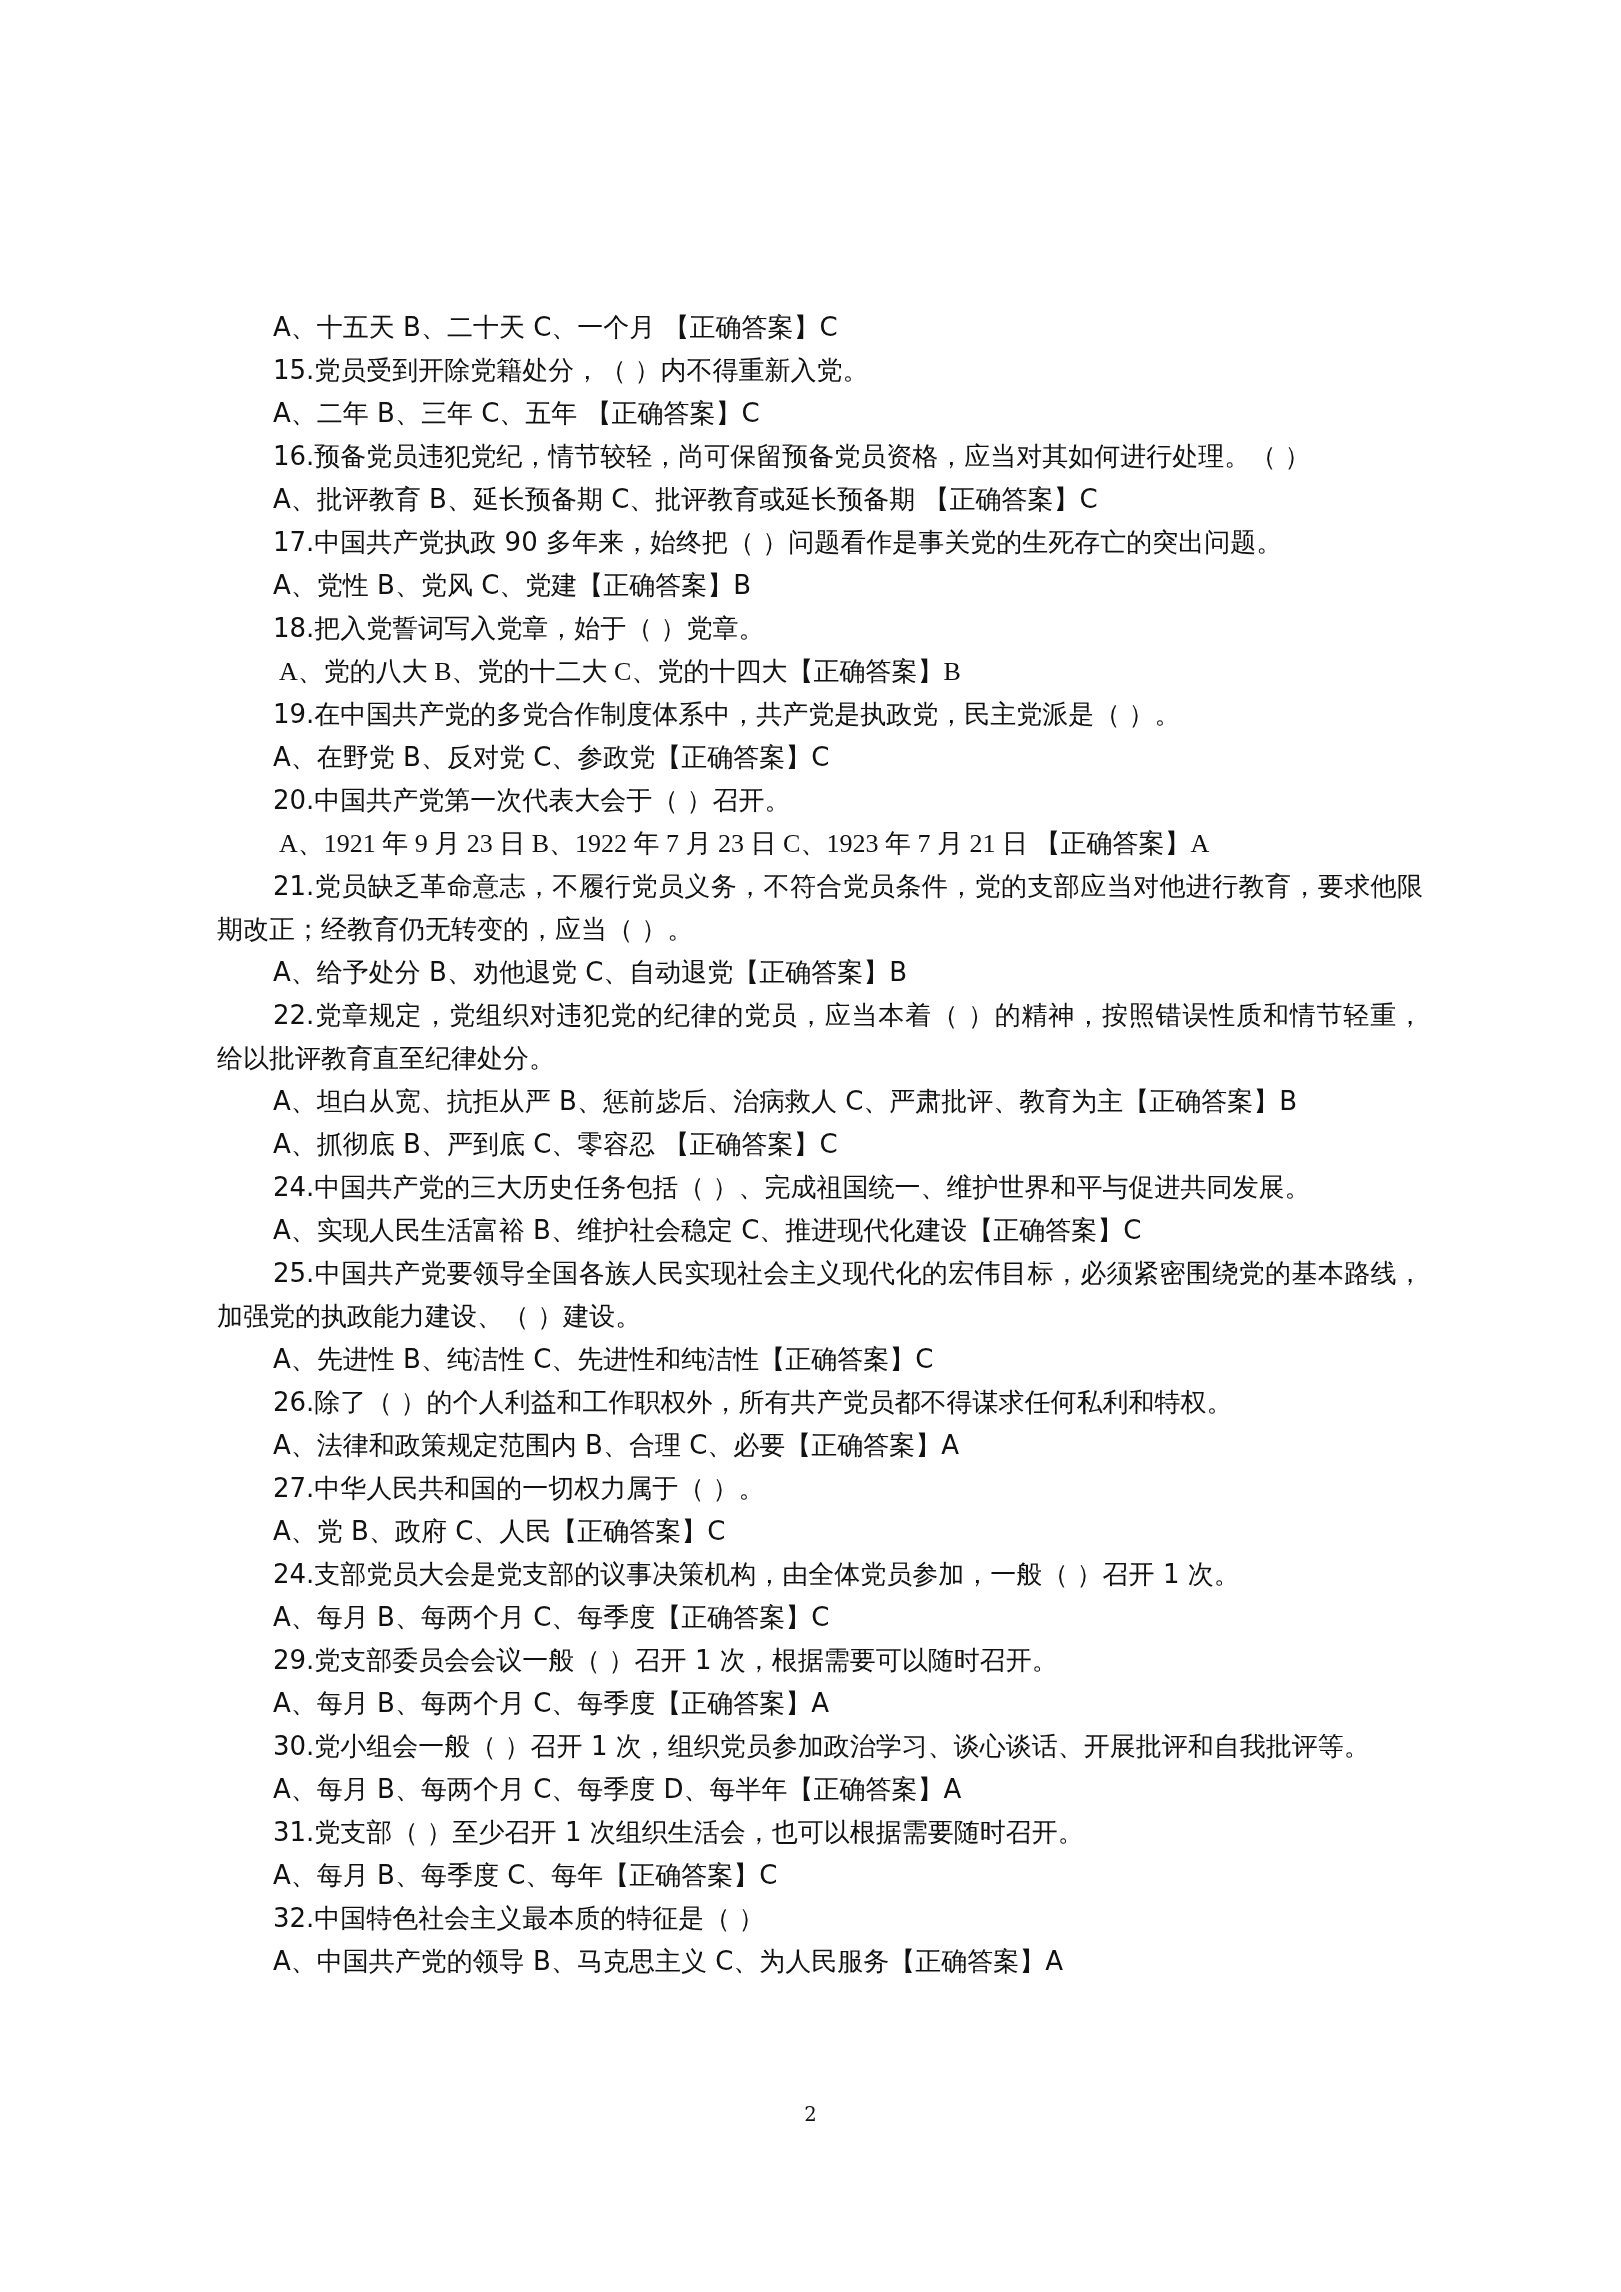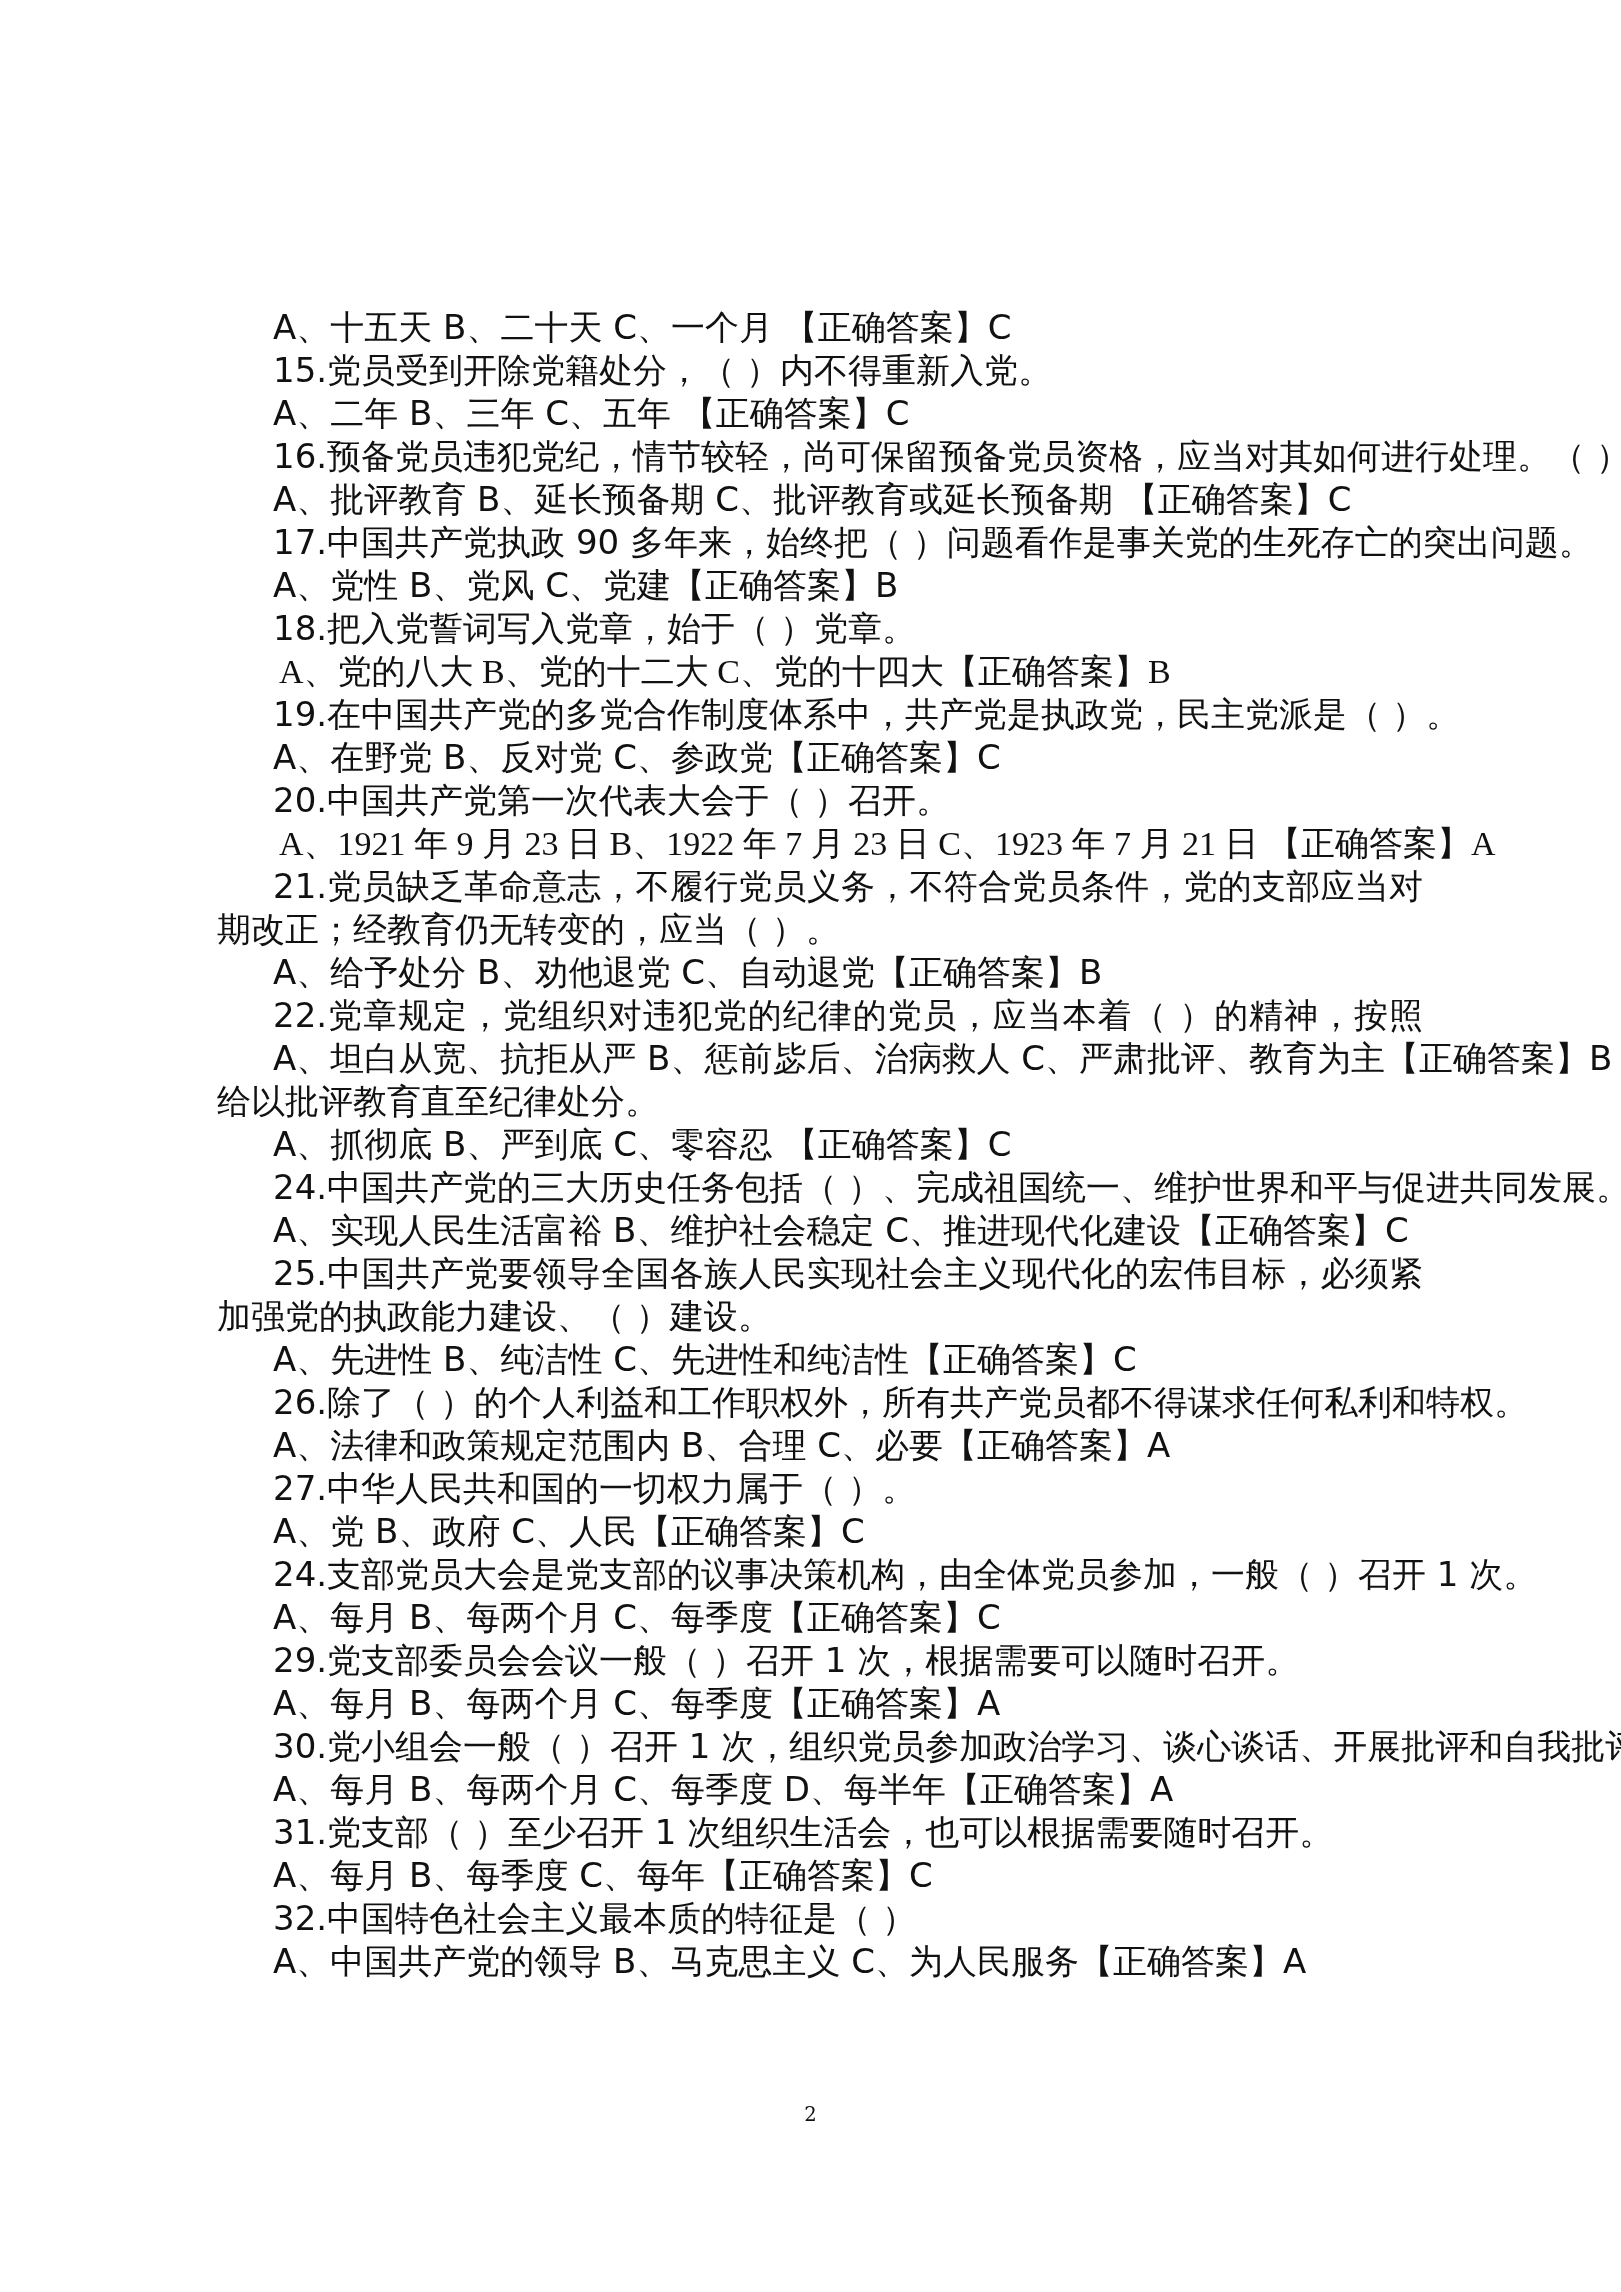--- a/index.html
+++ b/index.html
@@ -6,21 +6,21 @@
   body { width: 1621px; height: 2293px; position: relative; overflow: hidden; }
   .page {
     position: absolute; left: 0; top: 0; width: 1621px; height: 2293px; background: #ffffff;
     color: #111111;
     font-family: "DejaVu Sans", "Liberation Sans", sans-serif;
   }
   .content {
     position: absolute; left: 217px; top: 306px; width: 1206px;
   }
   .line {
-    font-size: 34px; line-height: 43px; height: 43px; white-space: nowrap;
+    font-size: 26px; line-height: 43px; height: 43px; white-space: nowrap;
   }
   .indent { padding-left: 56px; }
   .indent-s { padding-left: 62px; font-family: Liberation Serif, serif; }
   .justify {
     white-space: normal; text-align: justify; text-align-last: justify; overflow: hidden;
   }
   .page-number {
     position: absolute; top: 2103px; left: 0; width: 1621px; text-align: center;
     font-size: 19.6px; font-family: "DejaVu Serif", "Liberation Serif", serif; color: #111;
   }
@@ -40,22 +40,22 @@
     <div class="line indent">18.把入党誓词写入党章，始于（      ）党章。</div>
     <div class="line indent-s">A、党的八大     B、党的十二大     C、党的十四大【正确答案】B</div>
     <div class="line indent">19.在中国共产党的多党合作制度体系中，共产党是执政党，民主党派是（      ）。</div>
     <div class="line indent">A、在野党    B、反对党    C、参政党【正确答案】C</div>
     <div class="line indent">20.中国共产党第一次代表大会于（      ）召开。</div>
     <div class="line indent-s">A、1921 年 9 月 23 日   B、1922 年 7 月 23 日   C、1923 年 7 月 21 日  【正确答案】A</div>
     <div class="line indent justify">21.党员缺乏革命意志，不履行党员义务，不符合党员条件，党的支部应当对他进行教育，要求他限</div>
     <div class="line">期改正；经教育仍无转变的，应当（      ）。</div>
     <div class="line indent">A、给予处分    B、劝他退党    C、自动退党【正确答案】B</div>
     <div class="line indent justify">22.党章规定，党组织对违犯党的纪律的党员，应当本着（      ）的精神，按照错误性质和情节轻重，</div>
+    <div class="line">给以批评教育直至纪律处分。</div>
     <div class="line indent">A、坦白从宽、抗拒从严    B、惩前毖后、治病救人    C、严肃批评、教育为主【正确答案】B</div>
-    <div class="line">给以批评教育直至纪律处分。</div>
     <div class="line indent">A、抓彻底        B、严到底        C、零容忍    【正确答案】C</div>
     <div class="line indent">24.中国共产党的三大历史任务包括（      ）、完成祖国统一、维护世界和平与促进共同发展。</div>
     <div class="line indent">A、实现人民生活富裕    B、维护社会稳定    C、推进现代化建设【正确答案】C</div>
     <div class="line indent justify">25.中国共产党要领导全国各族人民实现社会主义现代化的宏伟目标，必须紧密围绕党的基本路线，</div>
     <div class="line">加强党的执政能力建设、（   ）建设。</div>
     <div class="line indent">A、先进性    B、纯洁性     C、先进性和纯洁性【正确答案】C</div>
     <div class="line indent">26.除了（      ）的个人利益和工作职权外，所有共产党员都不得谋求任何私利和特权。</div>
     <div class="line indent">A、法律和政策规定范围内    B、合理    C、必要【正确答案】A</div>
     <div class="line indent">27.中华人民共和国的一切权力属于（      ）。</div>
     <div class="line indent">A、党    B、政府    C、人民【正确答案】C</div>

